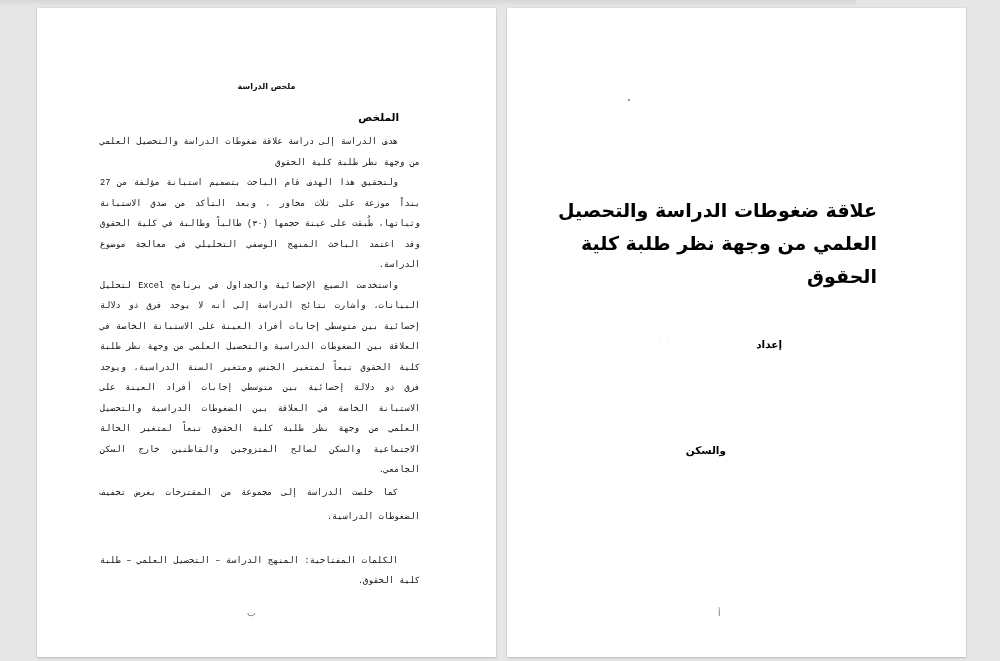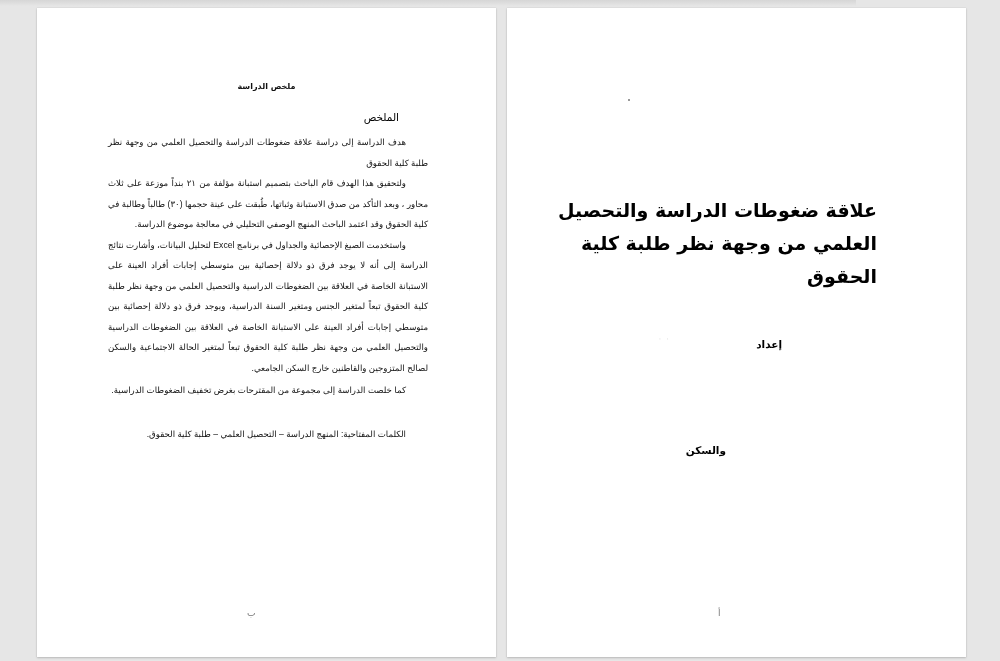--- a/index.html
+++ b/index.html
@@ -41,34 +41,34 @@
       font-size: 8px;
       font-weight: bold;
       color: #111;
       font-family: "DejaVu Sans", sans-serif;
     }
     .abstract-heading {
       position: absolute;
       top: 103px;
       right: 97px;
       font-size: 10.5px;
-      font-weight: normal;
+      font-weight: bold;
       color: #000;
       font-family: "DejaVu Sans", sans-serif;
     }
     .abstract-body {
       position: absolute;
       top: 124px;
-      left: 71px;
+      left: 63px;
       width: 320px;
       font-size: 8.6px;
       line-height: 20.5px;
       color: #111;
       text-align: justify;
-      font-family: Liberation Sans, sans-serif;
+      font-family: Liberation Mono, monospace;
     }
     .abstract-body p {
       margin: 0;
       text-indent: 22px;
     }
     .abstract-body p.tight { line-height: 24px; }
     .abstract-body p.kw {
       margin-top: 22px;
       text-indent: 22px;
     }
@@ -133,21 +133,21 @@
 </head>
 <body>
 
 <div class="viewer">
 
   <div class="page page-left">
     <div class="running-header rtl">ملخص الدراسة</div>
     <div class="abstract-heading rtl">الملخص</div>
     <div class="abstract-body rtl">
       <p>هدف الدراسة إلى دراسة علاقة ضغوطات الدراسة والتحصيل العلمي من وجهة نظر طلبة كلية الحقوق</p>
-      <p>ولتحقيق هذا الهدف قام    الباحث  بتصميم استبانة مؤلفة من ٢١ بنداً موزعة على ثلاث محاور ، وبعد التأكد من صدق الاستبانة وثباتها، طُبقت على عينة حجمها (٣٠) طالباً وطالبة في كلية الحقوق                وقد اعتمد الباحث المنهج الوصفي التحليلي في معالجة موضوع الدراسة.</p>
+      <p>ولتحقيق هذا الهدف قام    الباحث  بتصميم استبانة مؤلفة من 27 بنداً موزعة على ثلاث محاور ، وبعد التأكد من صدق الاستبانة وثباتها، طُبقت على عينة حجمها (٣٠) طالباً وطالبة في كلية الحقوق                وقد اعتمد الباحث المنهج الوصفي التحليلي في معالجة موضوع الدراسة.</p>
       <p>واستخدمت الصيغ الإحصائية والجداول في برنامج Excel  لتحليل البيانات، وأشارت نتائج الدراسة إلى أنه لا يوجد فرق ذو دلالة إحصائية بين متوسطي إجابات أفراد العينة على الاستبانة الخاصة في العلاقة بين الضغوطات الدراسية والتحصيل العلمي من وجهة نظر طلبة كلية الحقوق                تبعاً لمتغير الجنس ومتغير السنة الدراسية، ويوجد فرق ذو دلالة إحصائية بين متوسطي إجابات أفراد العينة على الاستبانة الخاصة في العلاقة بين الضغوطات الدراسية والتحصيل العلمي من وجهة نظر طلبة كلية الحقوق                تبعاً لمتغير الحالة الاجتماعية والسكن لصالح المتزوجين والقاطنين خارج السكن الجامعي.</p>
       <p class="tight">كما خلصت الدراسة إلى مجموعة من المقترحات بغرض تخفيف الضغوطات الدراسية.</p>
       <p class="kw">الكلمات المفتاحية: المنهج الدراسة – التحصيل العلمي – طلبة كلية الحقوق.</p>
     </div>
     <div class="page-number">ب</div>
   </div>
 
   <div class="page page-right">
     <div class="stray-dot"></div>
     <div class="thesis-title rtl">علاقة ضغوطات الدراسة والتحصيل العلمي من وجهة نظر طلبة كلية الحقوق</div>

